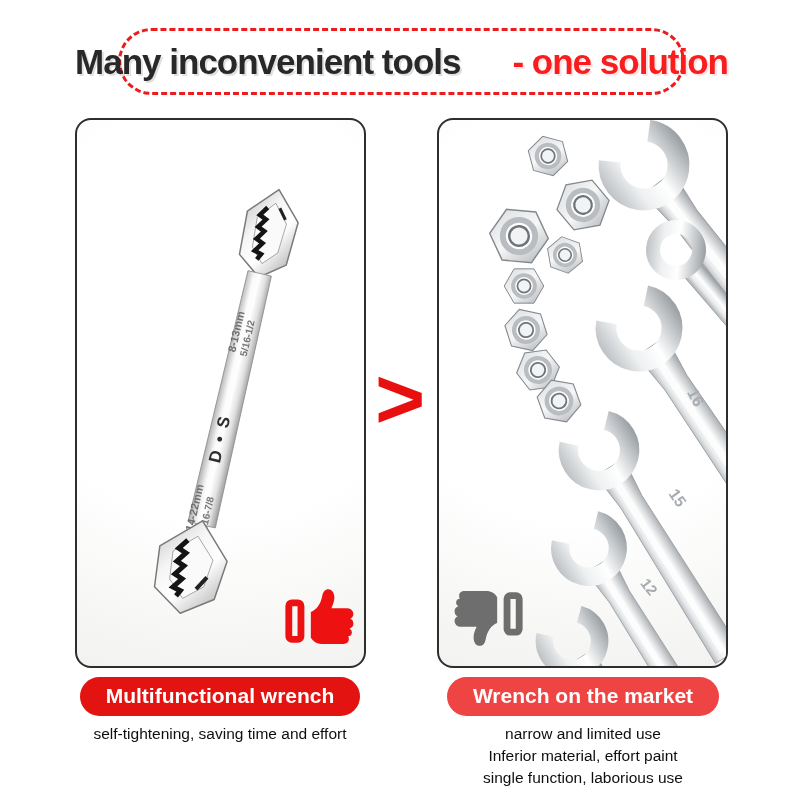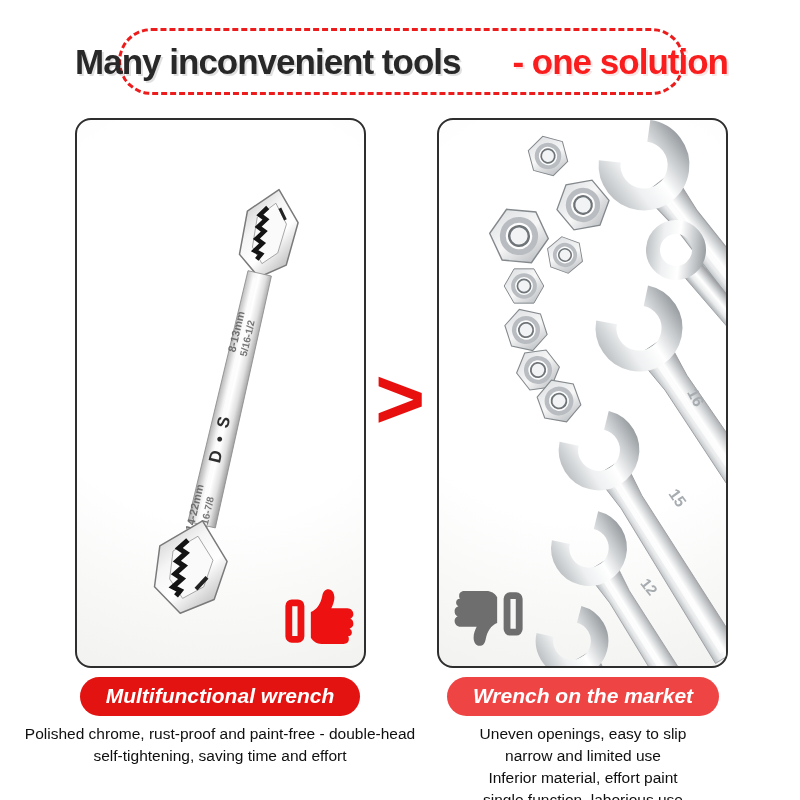--- a/index.html
+++ b/index.html
@@ -39,21 +39,21 @@
   .thumb-up   { left:283px; top:582px; color:#ee1111; }
   .thumb-down { left:443px; top:587px; color:#6e6e6e; }
   .thumb-down svg { transform:rotate(180deg); }
 
   
   .col { position:absolute; top:677px; width:380px; display:flex; flex-direction:column; align-items:center; gap:7px; }
   .col-left  { left:30px; }
   .col-right { left:393px; }
   .pill {
     display:inline-block; padding:7px 26px 8px; border-radius:21px;
-    color:#ffffff; font-size:21px; font-weight:bold; white-space:nowrap;font-style:italic;
+    color:#ffffff; font-size:21px; font-weight:bold; white-space:nowrap;
   }
   .pill-red  { background:#e21310; }
   .pill-gray { background:#ef4444; }
   .caption { text-align:center; color:#0f0f0f; font-size:15.5px; line-height:1.42; white-space:nowrap; }
 </style>
 </head>
 <body>
 
 <div class="stage">
 
@@ -174,28 +174,26 @@
       <svg width="76" height="62" viewBox="0 0 100 80">
         <rect x="5" y="24" width="16" height="48" rx="4" fill="none" stroke="currentColor" stroke-width="9"></rect>
         <path d="M34 70 V36 C42 33 47 25 49 15 C50 9 53 6 57 6 C62 6 65 11 65 17 C65 22 63 27 61 31 H82 C87 31 90 35 90 39 C90 42 88 44 86 45 C89 46 90 49 90 52 C90 55 88 57 85 58 C87 59 88 61 88 63 C88 66 86 68 83 68 C84 69 84 71 84 72 C84 76 81 78 77 78 H48 C42 78 37 75 34 70 Z" fill="currentColor"></path>
       </svg>
     </div>
   </div>
 
   <div class="col col-left">
     <span class="pill pill-red">Multifunctional wrench</span>
     <div class="caption">
-      <div>Polished chrome, rust-proof and paint-free - double-head</div>
       <div>self-tightening, saving time and effort</div>
     </div>
   </div>
 
   <div class="col col-right">
     <span class="pill pill-gray">Wrench on the market</span>
     <div class="caption">
-      <div>Uneven openings, easy to slip</div>
       <div>narrow and limited use</div>
       <div>Inferior material, effort paint</div>
       <div>single function, laborious use</div>
     </div>
   </div>
 
 </div>
 
 </body></html>

